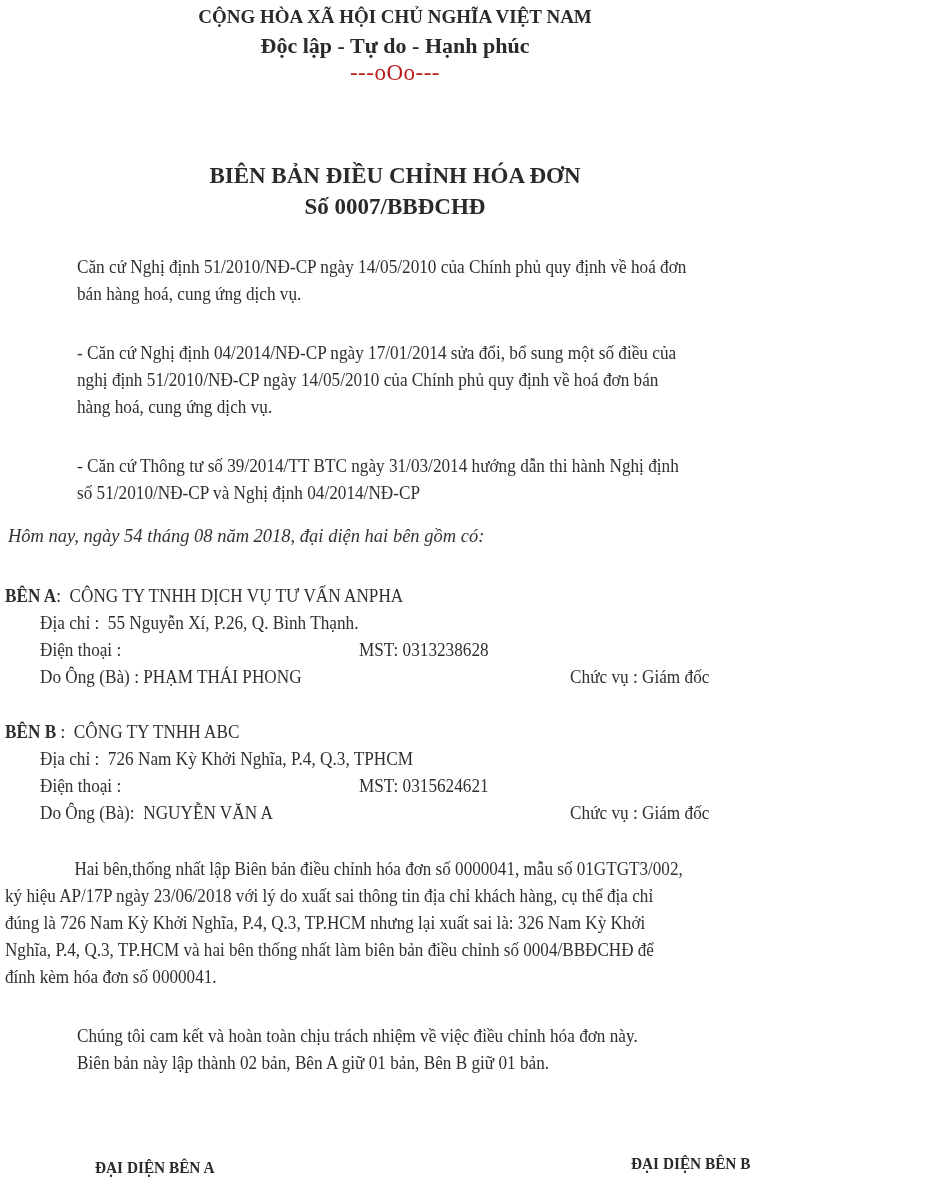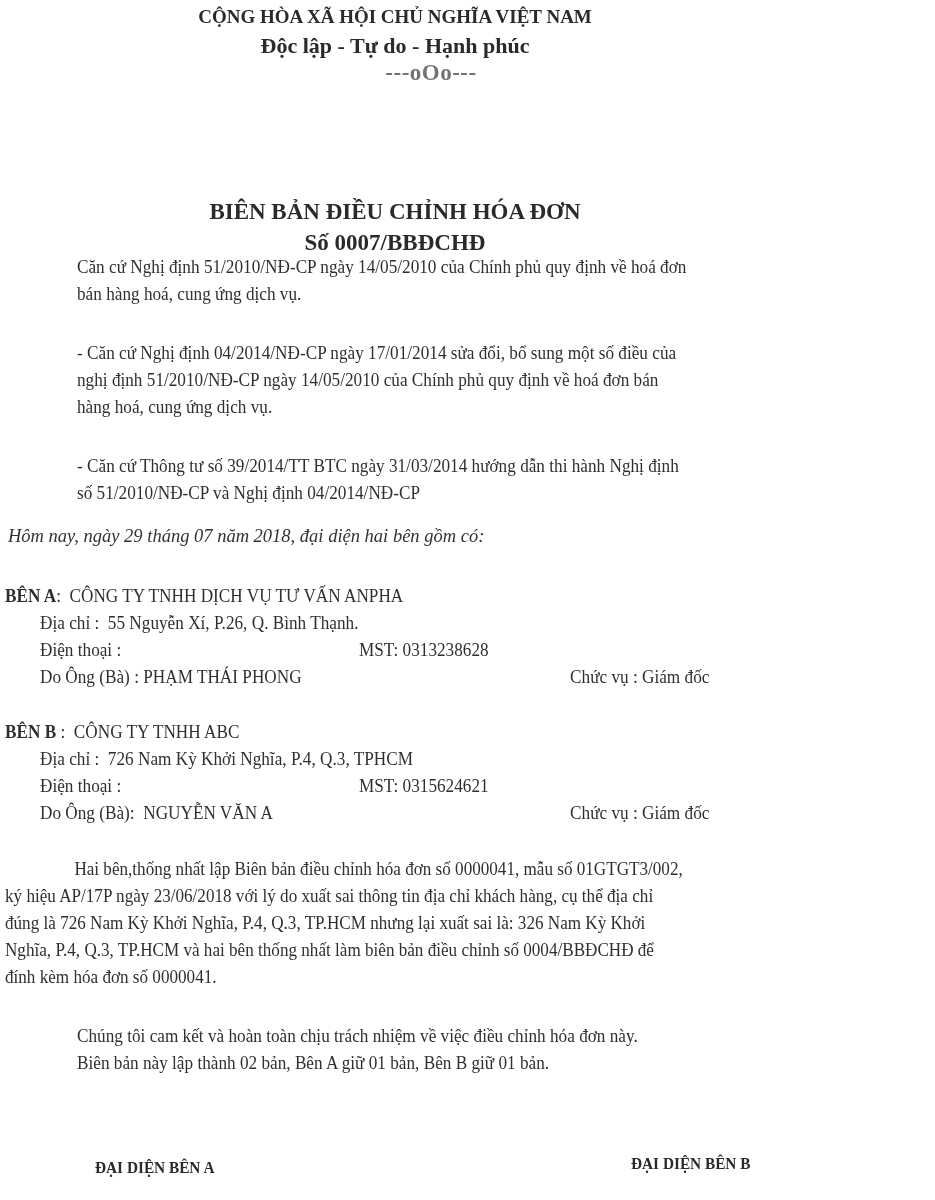--- a/index.html
+++ b/index.html
@@ -12,22 +12,22 @@
       height: 1200px;
       position: relative;
       overflow: hidden;
       font-family: "Liberation Serif", "DejaVu Serif", serif;
       color: #2b2b2b;
     }
     .abs { position: absolute; white-space: nowrap; }
     .center { left: 0; width: 790px; text-align: center; }
     .hdr { font-weight: bold; font-size: 19px; color: #2a2a2a; }
     .hdr-sub { font-weight: bold; font-size: 22px; color: #2a2a2a; }
-    .hdr-sep { font-weight: bold; font-size: 23px; color: #737373; letter-spacing: 0.5px; padding-left: 36px; }
-    .title { font-weight: bold; font-size: 23px; color: #2a2a2a; margin-top: 36px; }
+    .hdr-sep { font-weight: normal; font-size: 23px; color: #b91c1c; letter-spacing: 0.5px; }
+    .title { font-weight: bold; font-size: 23px; color: #2a2a2a; }
     .body-text {
       font-size: 18.5px;
       line-height: 27px;
       color: #2f2f2f;
       transform: scaleX(0.93);
       transform-origin: left top;
     }
     .italic { font-style: italic; }
     .bold { font-weight: bold; }
     .sig { font-weight: bold; font-size: 17px; color: #2a2a2a; transform: scaleX(0.9); transform-origin: left top; }
@@ -49,21 +49,21 @@
 <div class="abs body-text" style="left:77px; top:340px;">
   <div>- Căn cứ Nghị định 04/2014/NĐ-CP ngày 17/01/2014 sửa đổi, bổ sung một số điều của</div>
   <div>nghị  định 51/2010/NĐ-CP ngày 14/05/2010 của Chính phủ quy định về hoá đơn bán</div>
   <div>hàng hoá, cung ứng dịch vụ.</div>
 </div>
 <div class="abs body-text" style="left:77px; top:453px;">
   <div>- Căn cứ Thông tư số 39/2014/TT BTC ngày 31/03/2014 hướng dẫn thi hành Nghị định</div>
   <div>số 51/2010/NĐ-CP và Nghị định 04/2014/NĐ-CP</div>
 </div>
 
-<div class="abs italic" style="left:8px; top:526px; font-size:18.5px; color:#333;">Hôm nay, ngày 29 tháng 07 năm 2018, đại diện hai bên gồm có:</div>
+<div class="abs italic" style="left:8px; top:526px; font-size:18.5px; color:#333;">Hôm nay, ngày 54 tháng 08 năm 2018, đại diện hai bên gồm có:</div>
 
 <div class="abs body-text" style="left:5px; top:583px;">
   <div>
     <span class="bold">BÊN A</span><span>:</span>&nbsp;&nbsp;<span>CÔNG TY TNHH DỊCH VỤ TƯ VẤN ANPHA</span>
   </div>
 </div>
 <div class="abs body-text" style="left:40px; top:610px;">
   <div><span>Địa chỉ :</span>&nbsp;&nbsp;<span>55 Nguyễn Xí, P.26, Q. Bình Thạnh.</span></div>
   <div style="position:relative;"><span>Điện thoại :</span><span></span><span style="position:absolute; left:343px;"><span>MST:</span> <span>0313238628</span></span></div>
   <div style="position:relative;"><span>Do Ông (Bà) :</span> <span>PHẠM THÁI PHONG</span><span style="position:absolute; left:570px;"><span>Chức vụ :</span> <span>Giám đốc</span></span></div>

